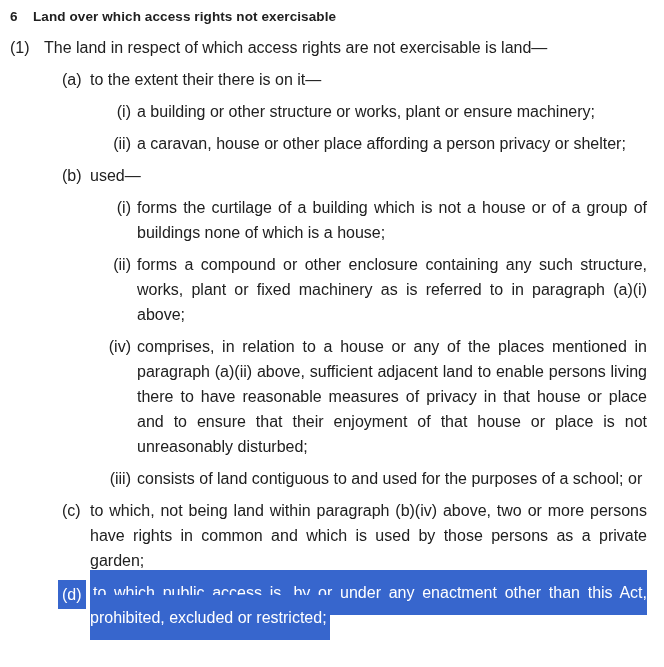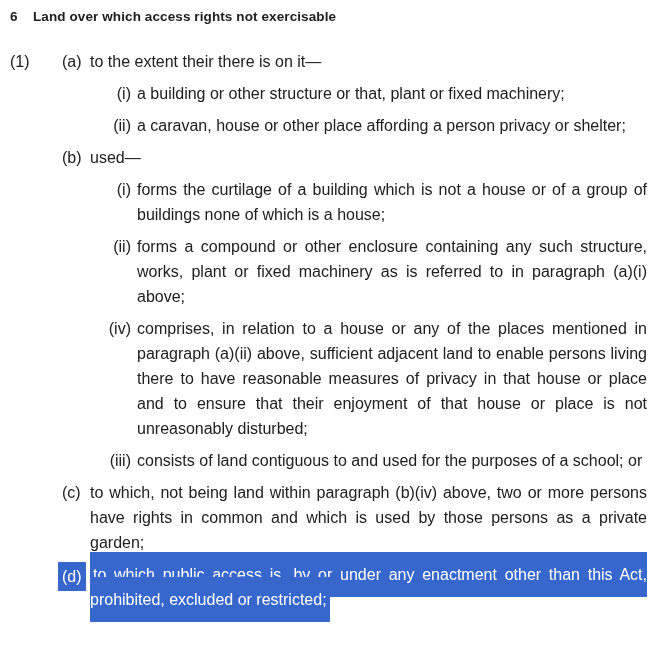--- a/index.html
+++ b/index.html
@@ -14,21 +14,21 @@
     height: 667px;
     box-sizing: border-box;
     padding: 8px 0 0 8px;
     overflow: hidden;
     background: #ffffff;
   }
   .heading {
     font-weight: bold;
     font-size: 13.5px;
     line-height: 17px;
-    margin-bottom: 24px;
+    margin-bottom: 10px;
     letter-spacing: 0.1px;
   }
   .heading .num {
     display: inline-block;
     width: 23px;
     padding-left: 2px;
   }
   .item {
     position: relative;
     font-size: 16px;
@@ -59,30 +59,31 @@
 <body style="color: rgb(32, 32, 32); background: rgb(255, 255, 255);">
 
 <div class="doc">
 
   <div class="heading">
     <span class="num">6</span><span>Land over which access rights not exercisable</span>
   </div>
 
   <div class="item lvl1">
     <span class="lbl">(1)</span>
+    <span class="txt">The land in respect of which access rights are not exercisable is land—</span>
   </div>
 
   <div class="item lvl2">
     <span class="lbl">(a)</span>
     <span class="txt">to the extent their there is on it—</span>
   </div>
 
   <div class="item lvl3">
     <span class="lbl">(i)</span>
-    <span class="txt">a building or other structure or that, plant or fixed machinery;</span>
+    <span class="txt">a building or other structure or works, plant or ensure machinery;</span>
   </div>
 
   <div class="item lvl3">
     <span class="lbl">(ii)</span>
     <span class="txt">a caravan, house or other place affording a person privacy or shelter;</span>
   </div>
 
   <div class="item lvl2">
     <span class="lbl">(b)</span>
     <span class="txt">used—</span>

